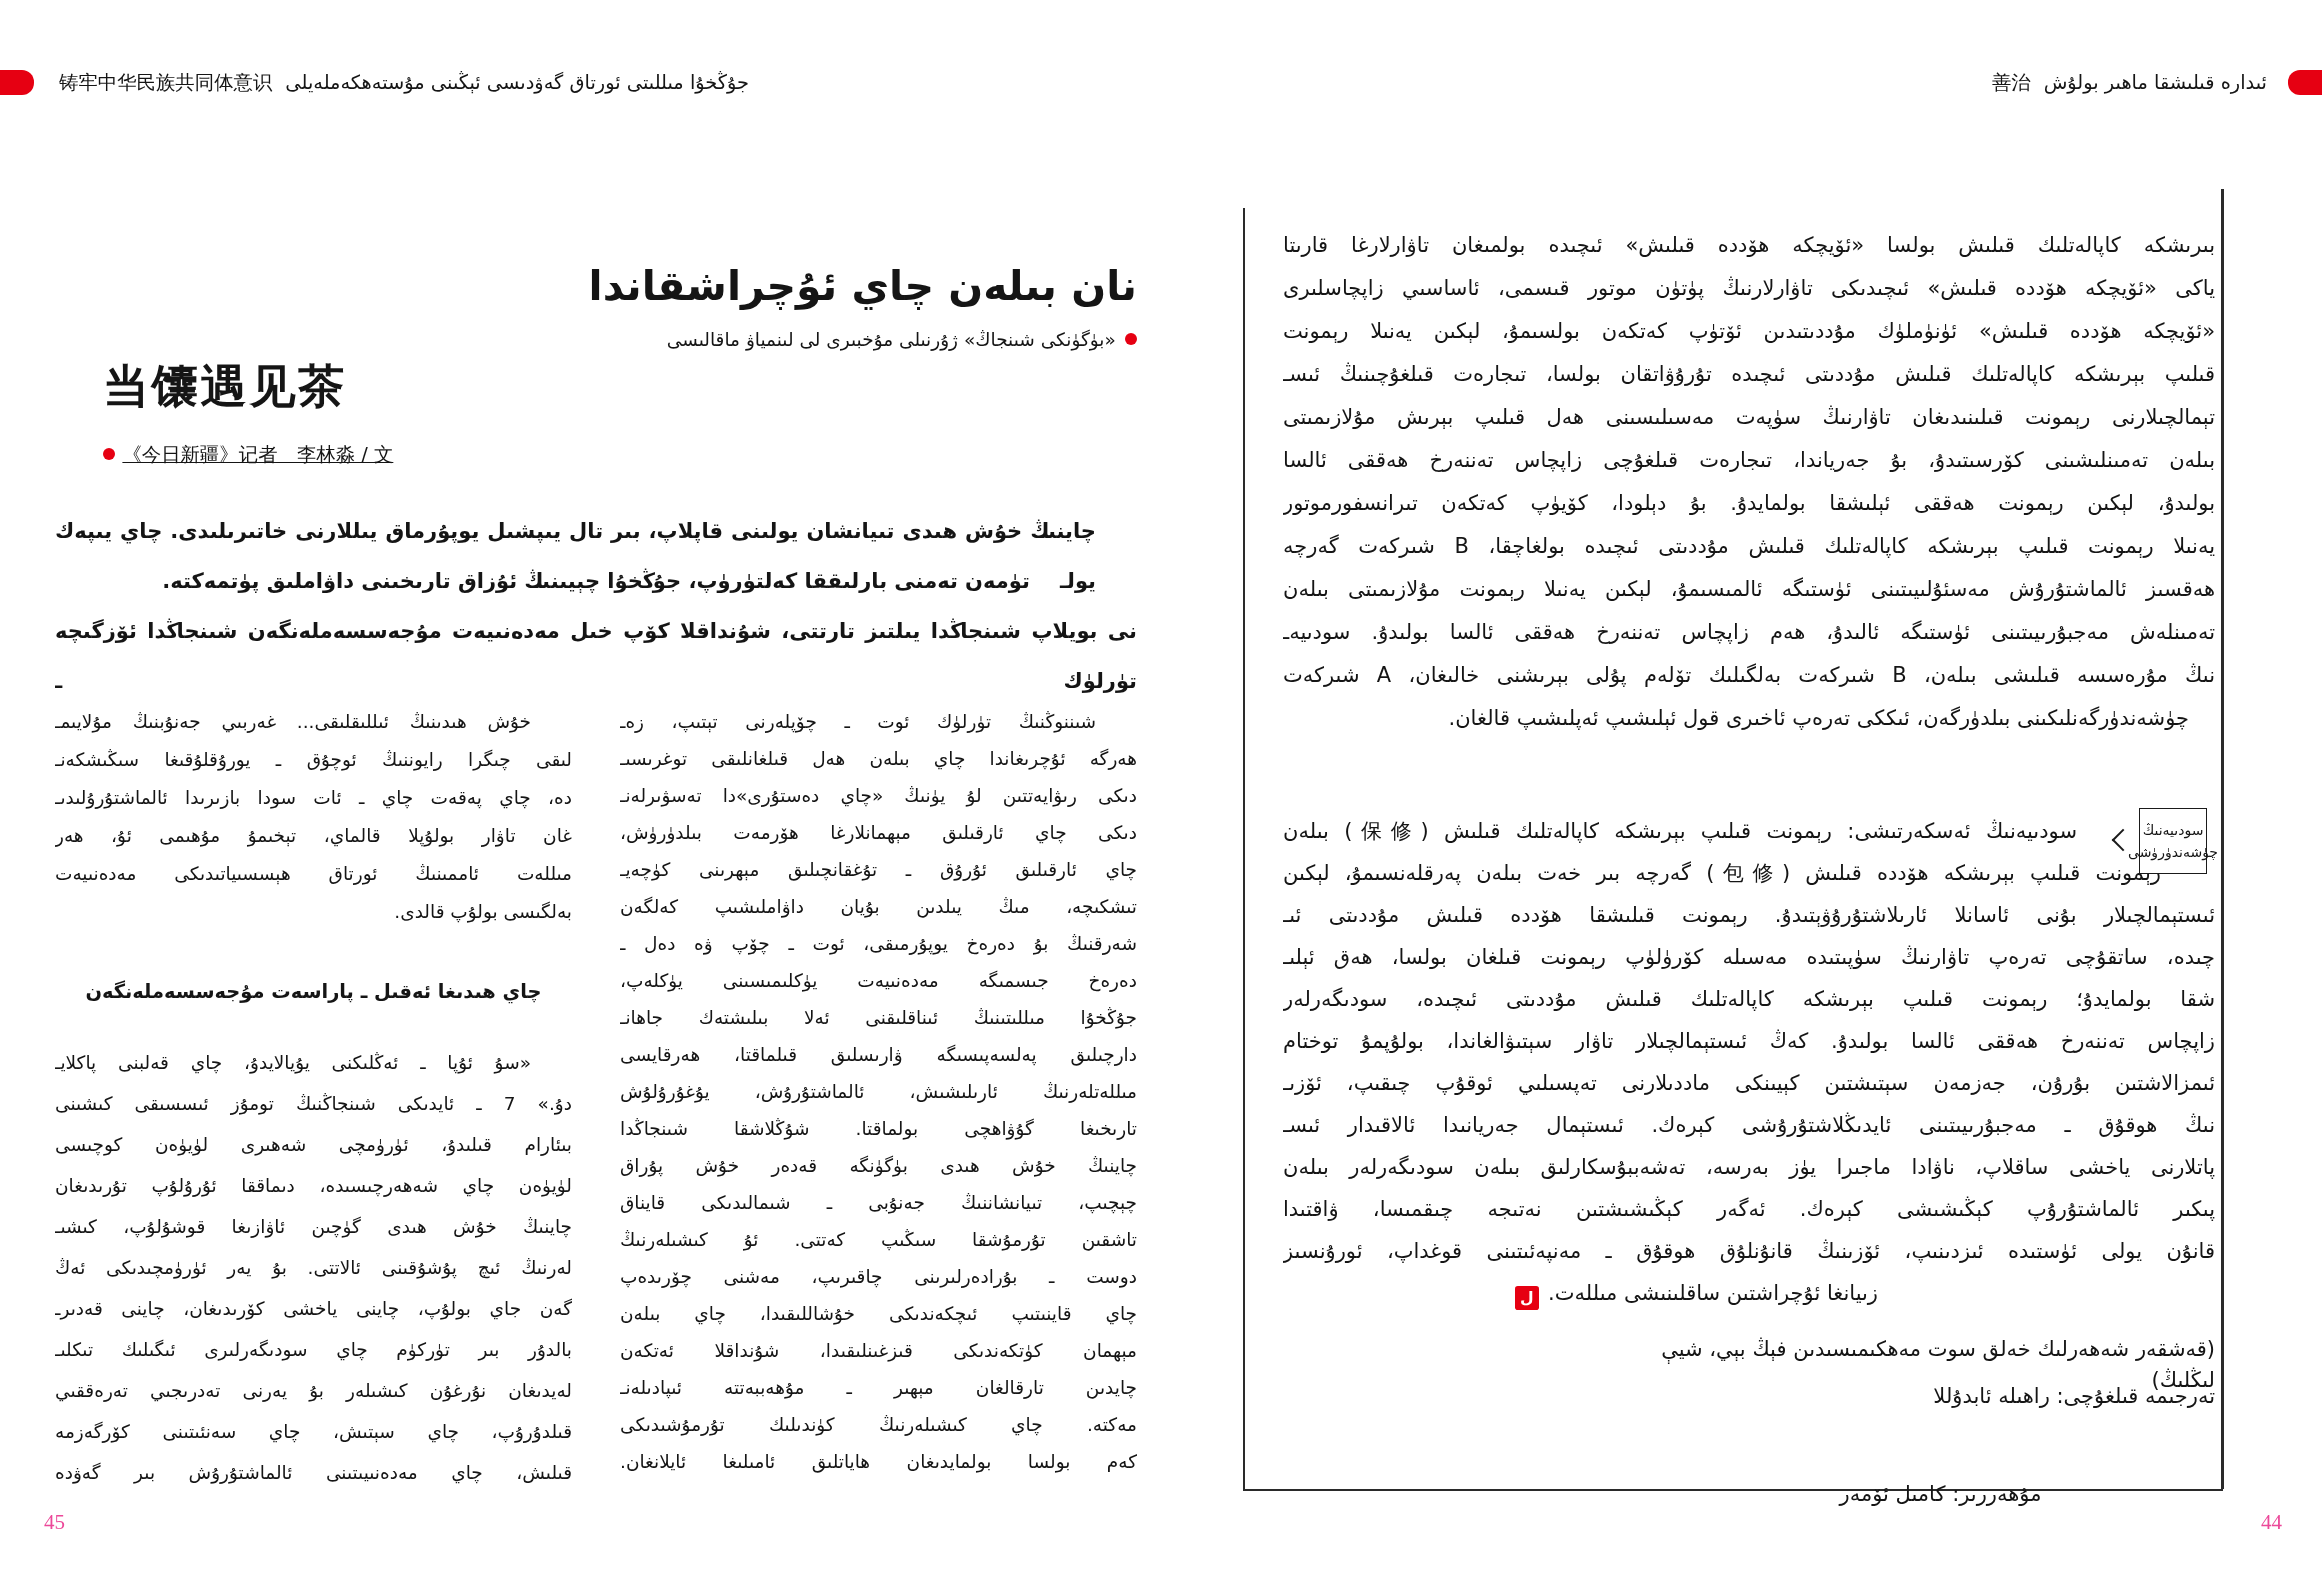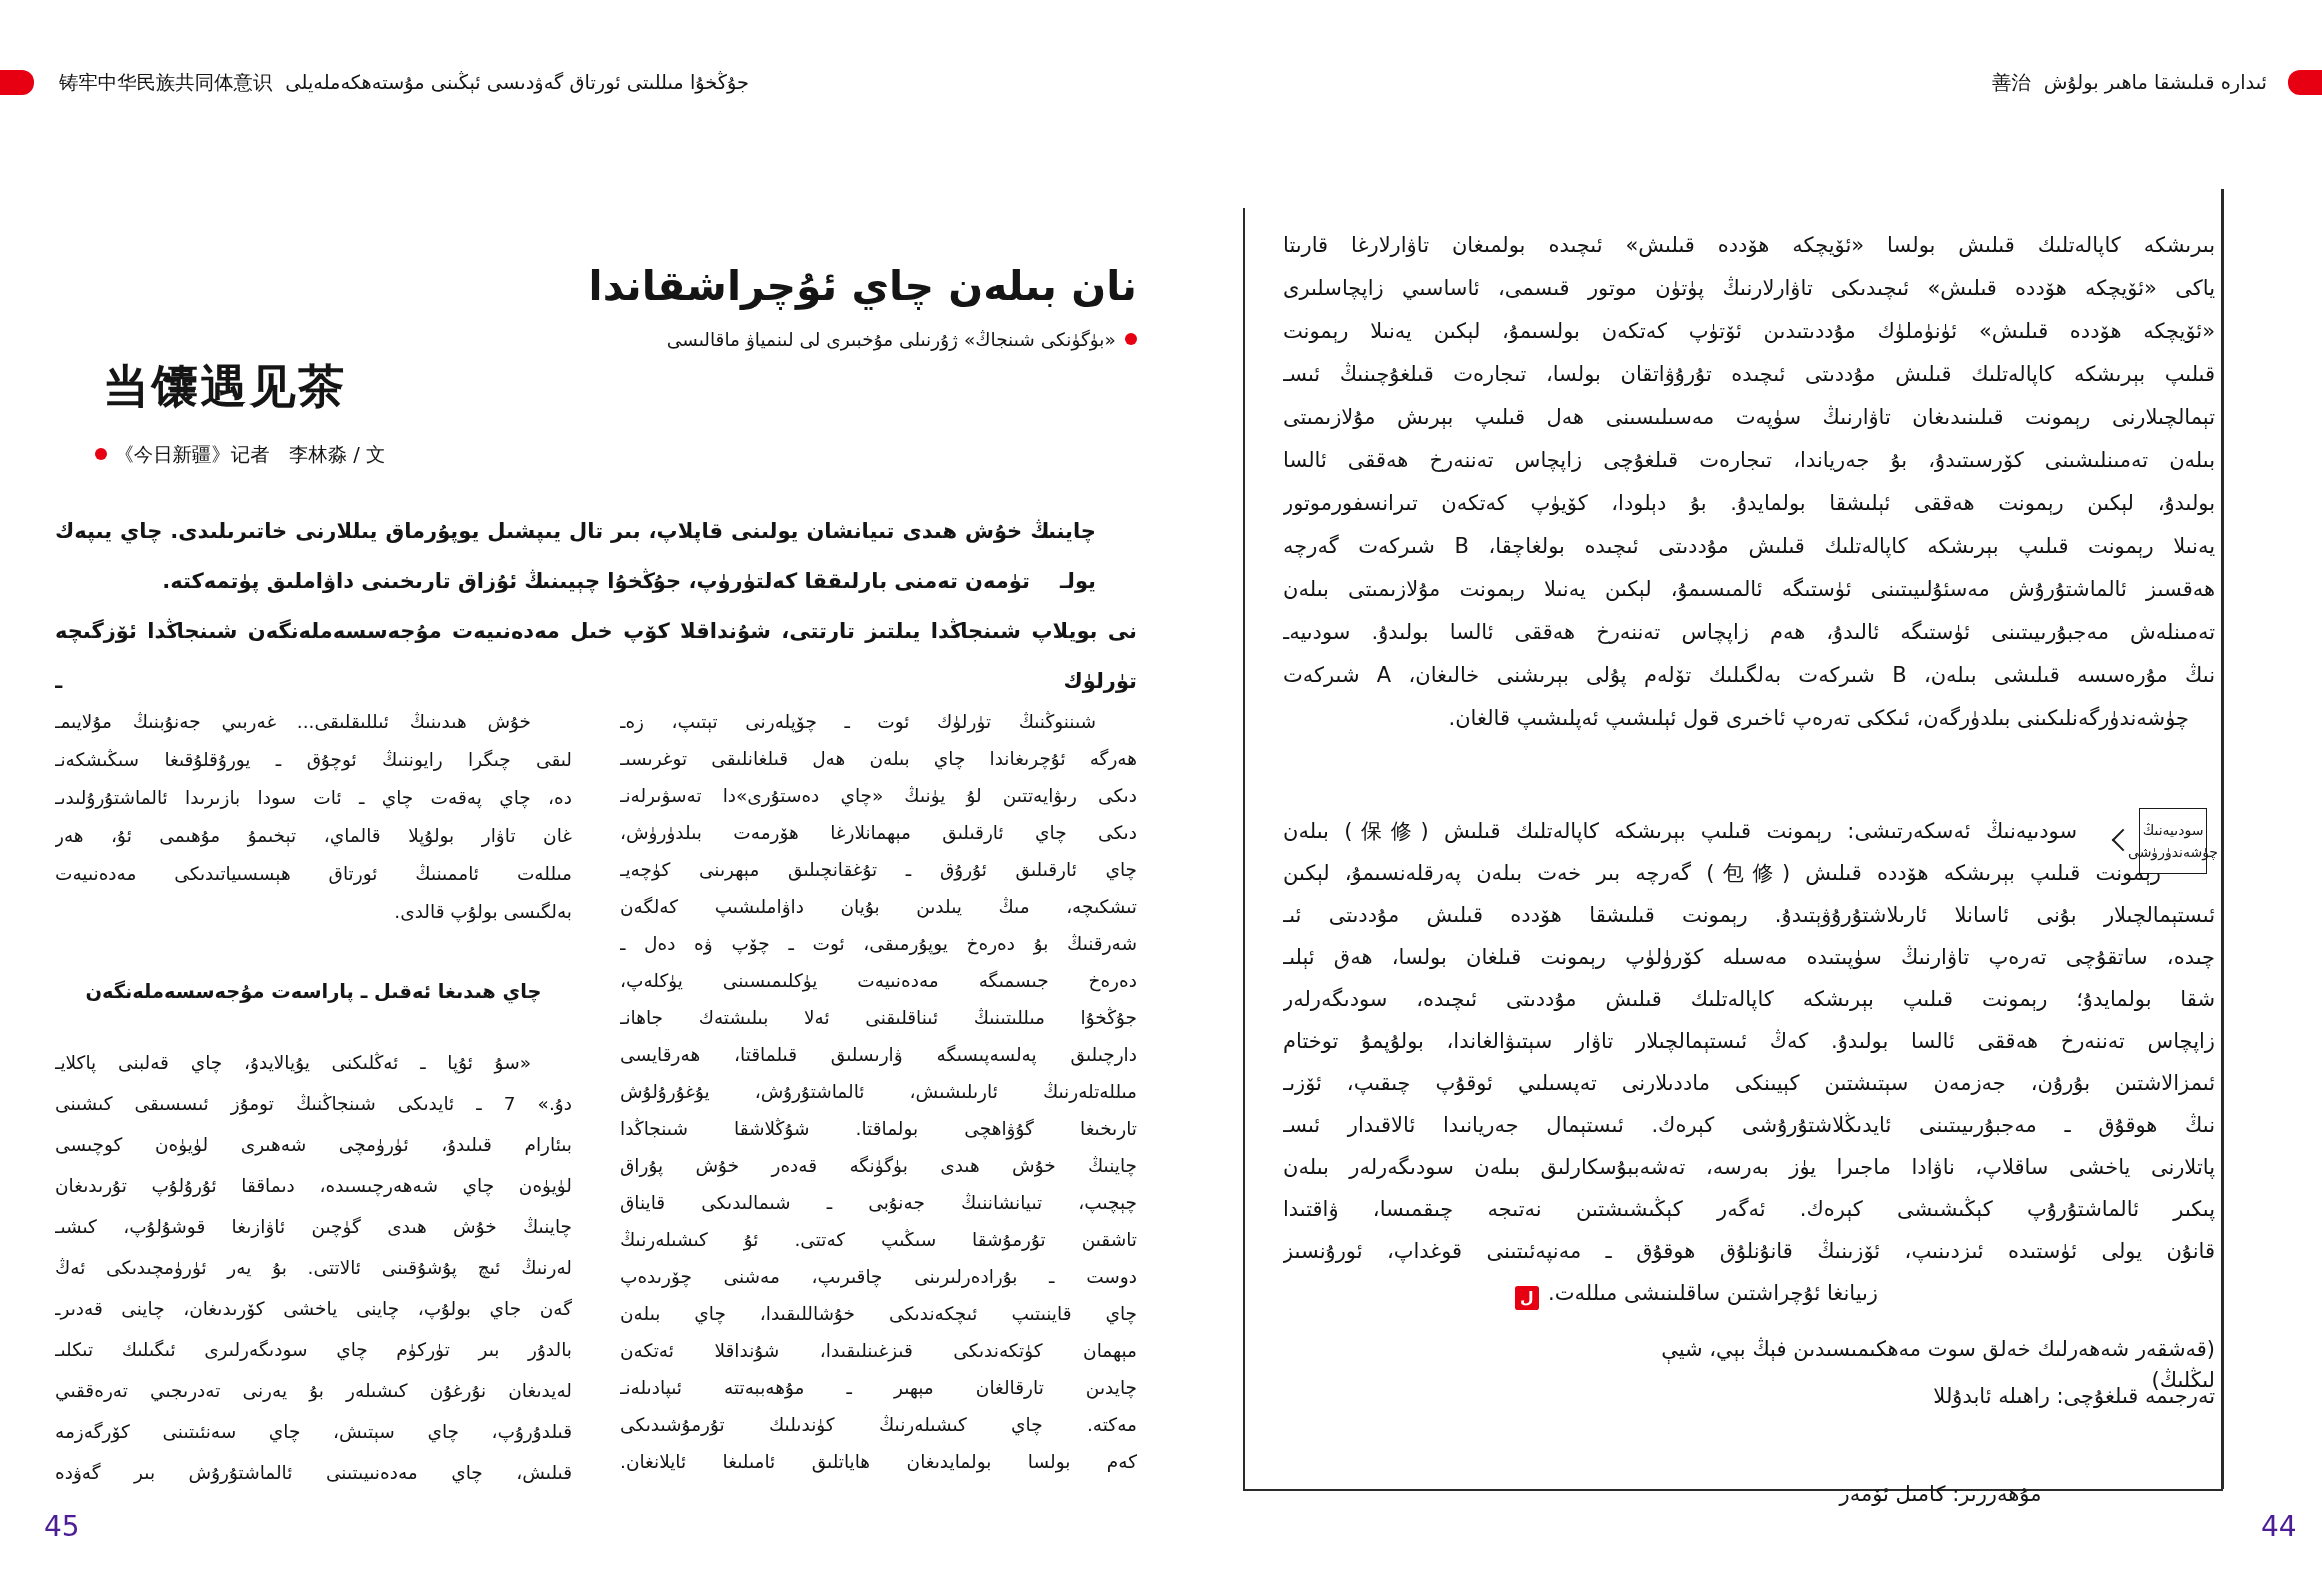--- a/index.html
+++ b/index.html
@@ -47,21 +47,21 @@
   .rp-p1 > div{height:43px;line-height:43px;}
   .rp-p2 > div{height:42px;line-height:42px;}
   .endline{text-align:right;padding-right:337px;height:42px;line-height:42px;margin-top:0;}
   .endmark{display:inline-block;width:24px;height:24px;line-height:24px;border-radius:2.8px;background:var(--red);
            color:#fff;font-weight:bold;font-size:15.7px;text-align:center;vertical-align:-2.8px;margin-right:9.2px;}
   .credit{font-size:21px;text-align:right;height:31px;line-height:31px;}
   .tab-box{width:68px;height:66px;border:1.8px solid #1a1a1a;background:#fff;box-sizing:border-box;
            display:flex;flex-direction:column;justify-content:center;align-items:center;}
   .tab-box div{font-size:14px;font-weight:normal;line-height:22px;white-space:nowrap;}
   .notch{width:14px;height:14px;border-left:2.3px solid #1a1a1a;border-bottom:2.3px solid #1a1a1a;transform:rotate(45deg);}
-  .pagenum{font-size:28px;color:#4c1d95;}
+  .pagenum{font-size:21px;color:#ec4899;font-family:Liberation Serif, serif;}
 </style>
 </head>
 <body>
 
 <div class="abs hdr-badge left" style="left:0;top:70px;"></div>
 <div class="abs hdr-text" style="left:59px;top:70px;">
   <span>铸牢中华民族共同体意识</span>
   <span class="rtl">جۇڭخۇا مىللىتى ئورتاق گەۋدىسى ئېڭىنى مۇستەھكەملەيلى</span>
 </div>
 <div class="abs hdr-text" style="left:1994px;top:70px;width:273px;justify-content:flex-end;">
@@ -71,21 +71,21 @@
 <div class="abs hdr-badge right" style="left:2288px;top:70px;"></div>
 
 <div class="abs rtl title-ug" style="left:583px;top:260px;width:554px;">نان بىلەن چاي ئۇچراشقاندا</div>
 
 <div class="abs rtl byline-ug" style="left:583px;top:329px;width:554px;">
   <span class="dot" style="margin-left:9.2px;"></span><span>«بۈگۈنكى شىنجاڭ» ژۇرنىلى مۇخبىرى   لى لىنمياۋ ماقالىسى</span>
 </div>
 
 <div class="abs title-cn" style="left:103px;top:356px;">当馕遇见茶</div>
 
-<div class="abs byline-cn" style="left:95px;top:441px;">
+<div class="abs byline-cn" style="left:103px;top:441px;text-decoration:underline;">
   <span class="dot" style="margin-right:7.4px;"></span><span>《今日新疆》记者　李林淼 / 文</span>
 </div>
 
 <div class="abs rtl lead" style="left:55px;top:506px;width:1082px;">
   <div>
       <div class="jl ind">چاينىڭ خۇش ھىدى تىيانشان يولىنى قاپلاپ، بىر تال يىپشىل يوپۇرماق يىللارنى خاتىرىلىدى. چاي يىپەك يولـ</div>
       <div class="jl">نى بويلاپ شىنجاڭدا يىلتىز تارتتى، شۇنداقلا كۆپ خىل مەدەنىيەت مۇجەسسەملەنگەن شىنجاڭدا ئۆزگىچە تۈرلۈك ـ</div>
     </div>
   <div class="cl">تۈمەن تەمنى بارلىققا كەلتۈرۈپ، جۇڭخۇا چېيىنىڭ ئۇزاق تارىخىنى داۋاملىق پۈتمەكتە.</div>
 </div>

